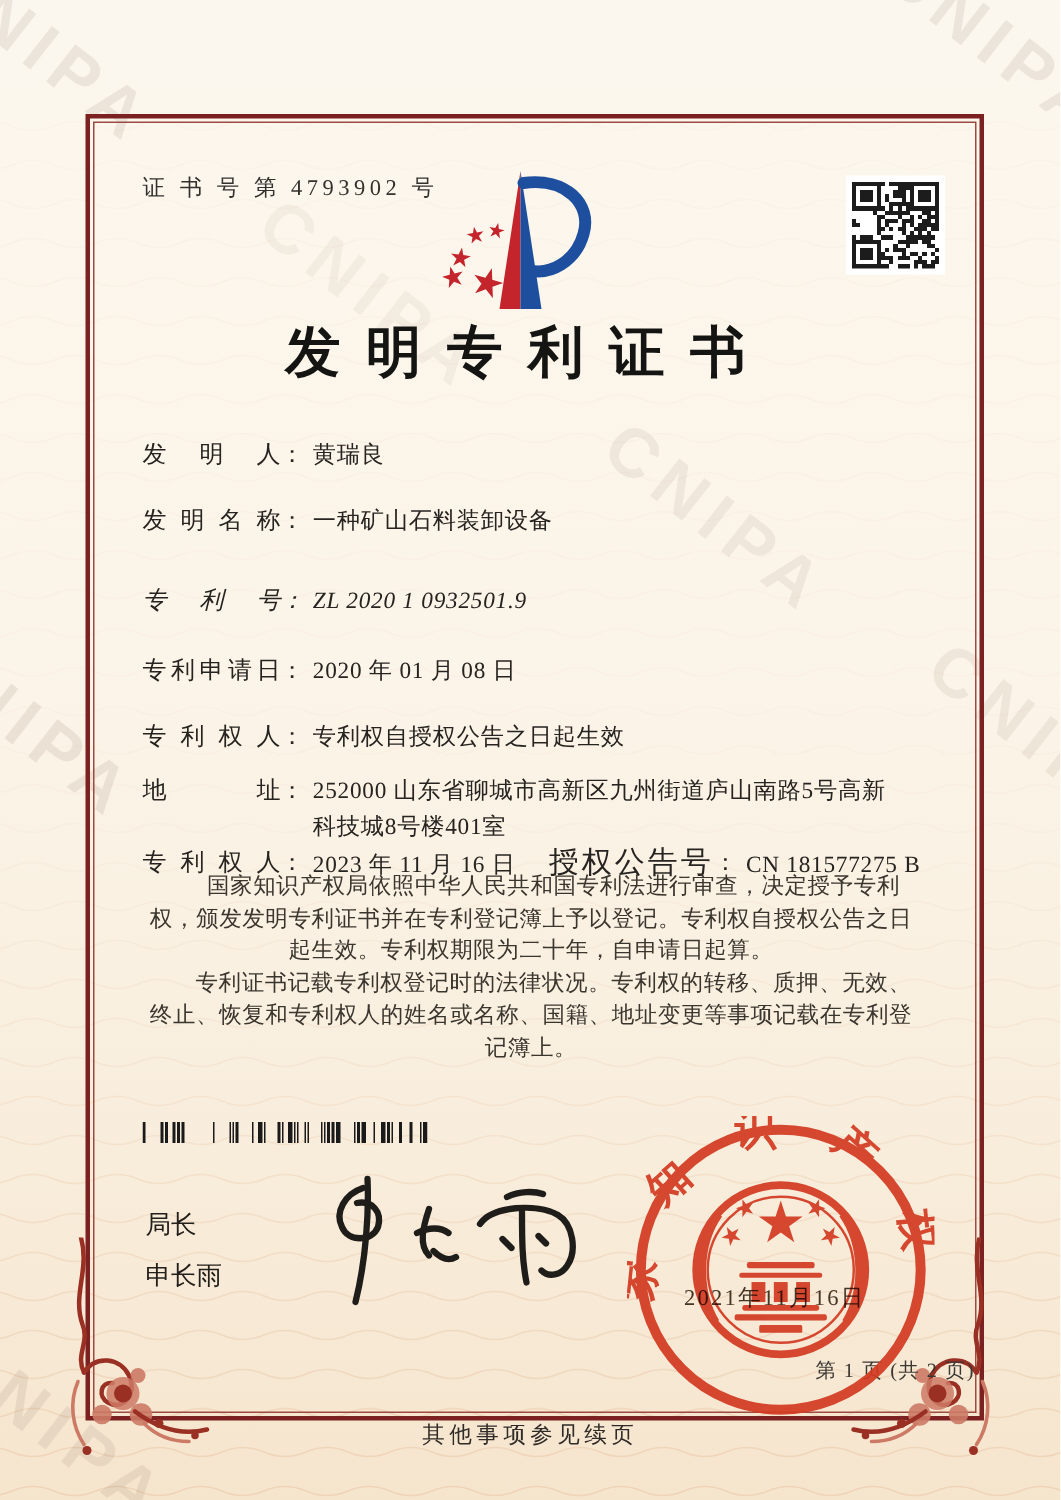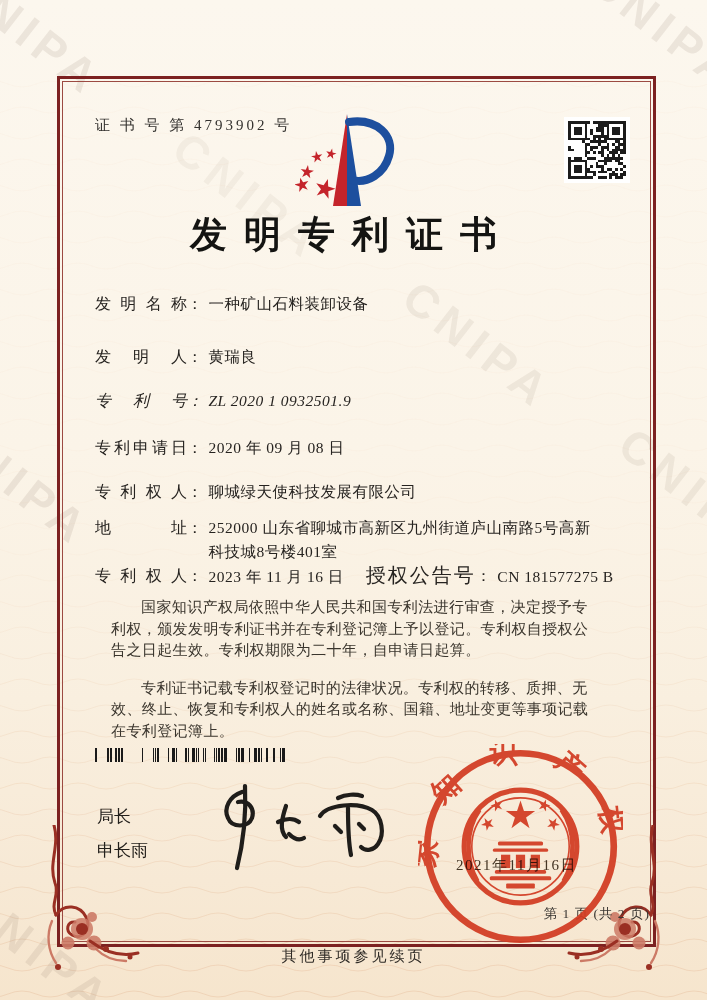--- a/index.html
+++ b/index.html
@@ -29,21 +29,21 @@
   .lbl{display:inline-block;width:92px;text-align:justify;text-align-last:justify;
        font-size:16px;vertical-align:top;}
   .colon{display:inline-block;margin-right:6px;vertical-align:top;}
   .val{letter-spacing:0.5px;}
   .addr{display:inline-block;width:390px;vertical-align:top;line-height:24px;}
   .mb30{margin-bottom:30px;}.mb21{margin-bottom:21px;}.mb20{margin-bottom:24px;font-style:italic;}
   .mb13{margin-bottom:13px;}.mb12{}
   .grant .g2{margin-left:22px;}
   .paras{position:absolute;left:95px;top:581px;width:518px;z-index:4;color:#3a352d;
          font-size:15px;line-height:21.5px;letter-spacing:0.4px;}
-  .paras p{margin:16px;text-indent:2em;}
+  .paras p{margin:0;text-indent:2em;text-align:center;}
   .barcode{position:absolute;left:95px;top:748px;z-index:4;}
   .signer{position:absolute;left:97px;top:800px;z-index:4;font-size:17px;color:#23201c;}
   .signer div{line-height:34px;}
   .signature{position:absolute;left:190px;top:778px;z-index:4;}
   .seal{position:absolute;left:418px;top:744px;width:205px;height:205px;z-index:5;}
   .seal-date{position:absolute;left:456px;top:856px;z-index:6;font-size:15px;
              letter-spacing:1.5px;color:#473a2c;mix-blend-mode:multiply;}
   .page-info{position:absolute;left:57px;top:905px;width:593px;z-index:4;text-align:right;
              font-size:13.5px;letter-spacing:1px;color:#3b3733;}
   .cont-note{position:absolute;left:57px;top:947px;width:593px;z-index:4;text-align:center;
@@ -406,34 +406,34 @@
           <rect x="17" y="20" width="1" height="1"></rect>
           <rect x="18" y="20" width="1" height="1"></rect>
           <rect x="19" y="20" width="1" height="1"></rect>
         </g>
     </svg>
   </div>
 
   <div class="title">发明专利证书</div>
 
   <div class="fields">
+    <div class="row mb21">
+      <span class="lbl">发明人</span><span class="colon">：</span><span class="val">黄瑞良</span>
+    </div>
     <div class="row mb30">
       <span class="lbl">发明名称</span><span class="colon">：</span><span class="val">一种矿山石料装卸设备</span>
     </div>
-    <div class="row mb21">
-      <span class="lbl">发明人</span><span class="colon">：</span><span class="val">黄瑞良</span>
-    </div>
     <div class="row mb20">
       <span class="lbl">专利号</span><span class="colon">：</span><span class="val">ZL 2020 1 0932501.9</span>
     </div>
     <div class="row mb21">
-      <span class="lbl">专利申请日</span><span class="colon">：</span><span class="val">2020 年 09 月 08 日</span>
+      <span class="lbl">专利申请日</span><span class="colon">：</span><span class="val">2020 年 01 月 08 日</span>
     </div>
     <div class="row mb13">
-      <span class="lbl">专利权人</span><span class="colon">：</span><span class="val">聊城绿天使科技发展有限公司</span>
+      <span class="lbl">专利权人</span><span class="colon">：</span><span class="val">专利权自授权公告之日起生效</span>
     </div>
     <div class="row mb12">
       <span class="lbl">地址</span><span class="colon">：</span><span class="val addr">252000 山东省聊城市高新区九州街道庐山南路5号高新科技城8号楼401室</span>
     </div>
     <div class="row grant">
       <span class="lbl">专利权人</span><span class="colon">：</span><span class="val">2023 年 11 月 16 日</span><span class="g2"><span style="font-size:20px;letter-spacing:2px;">授权公告号</span><span class="colon">：</span><span class="val">CN 181577275 B</span></span>
     </div>
   </div>
 
   <div class="paras">

